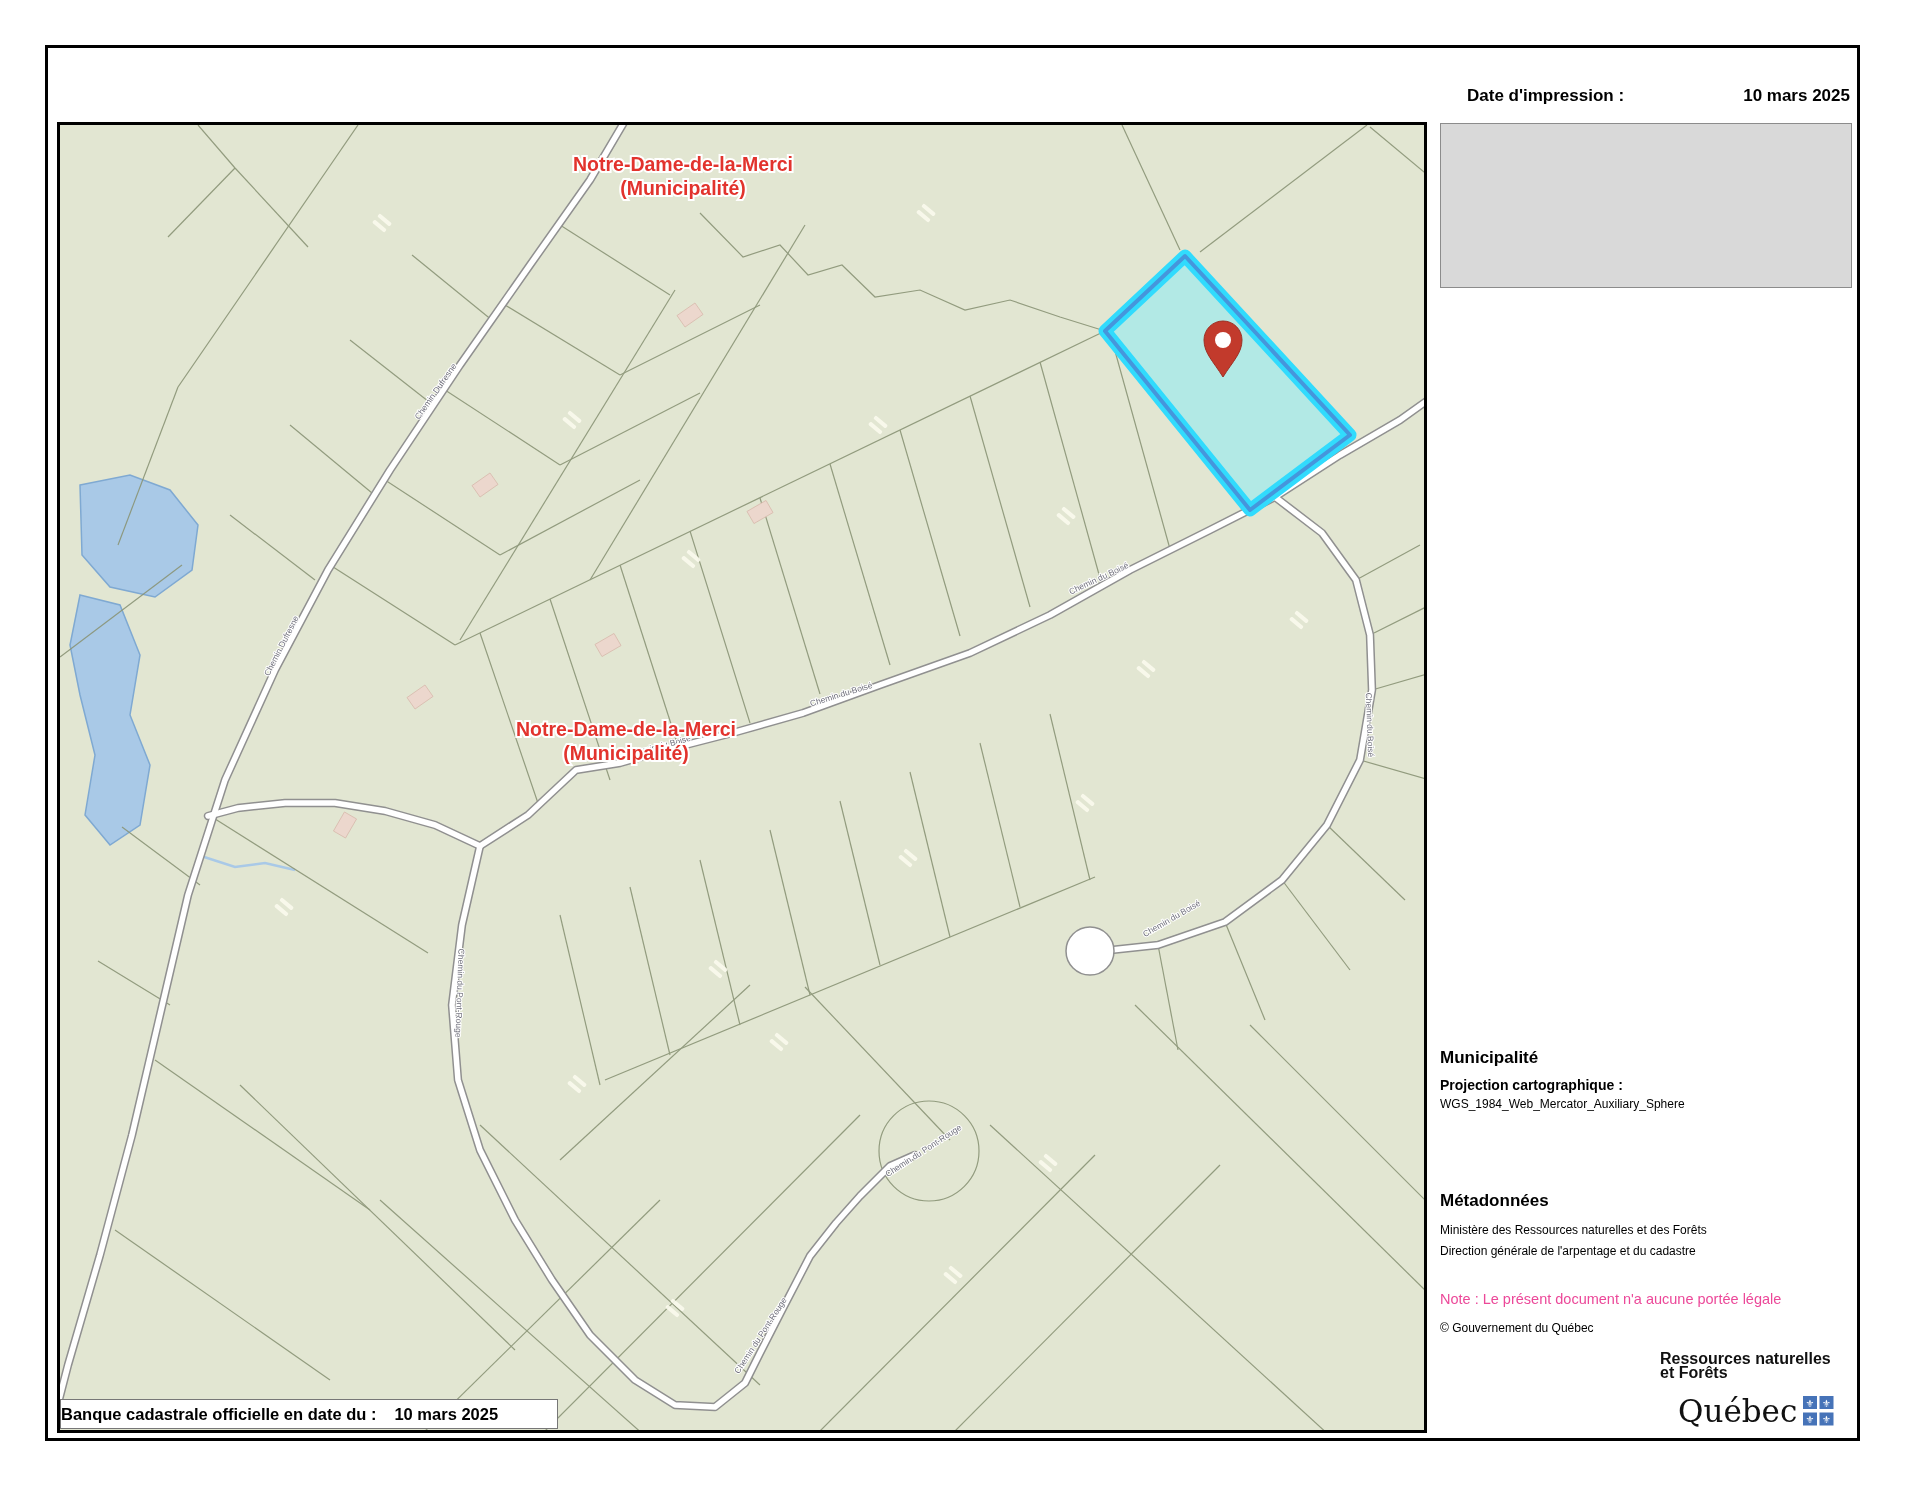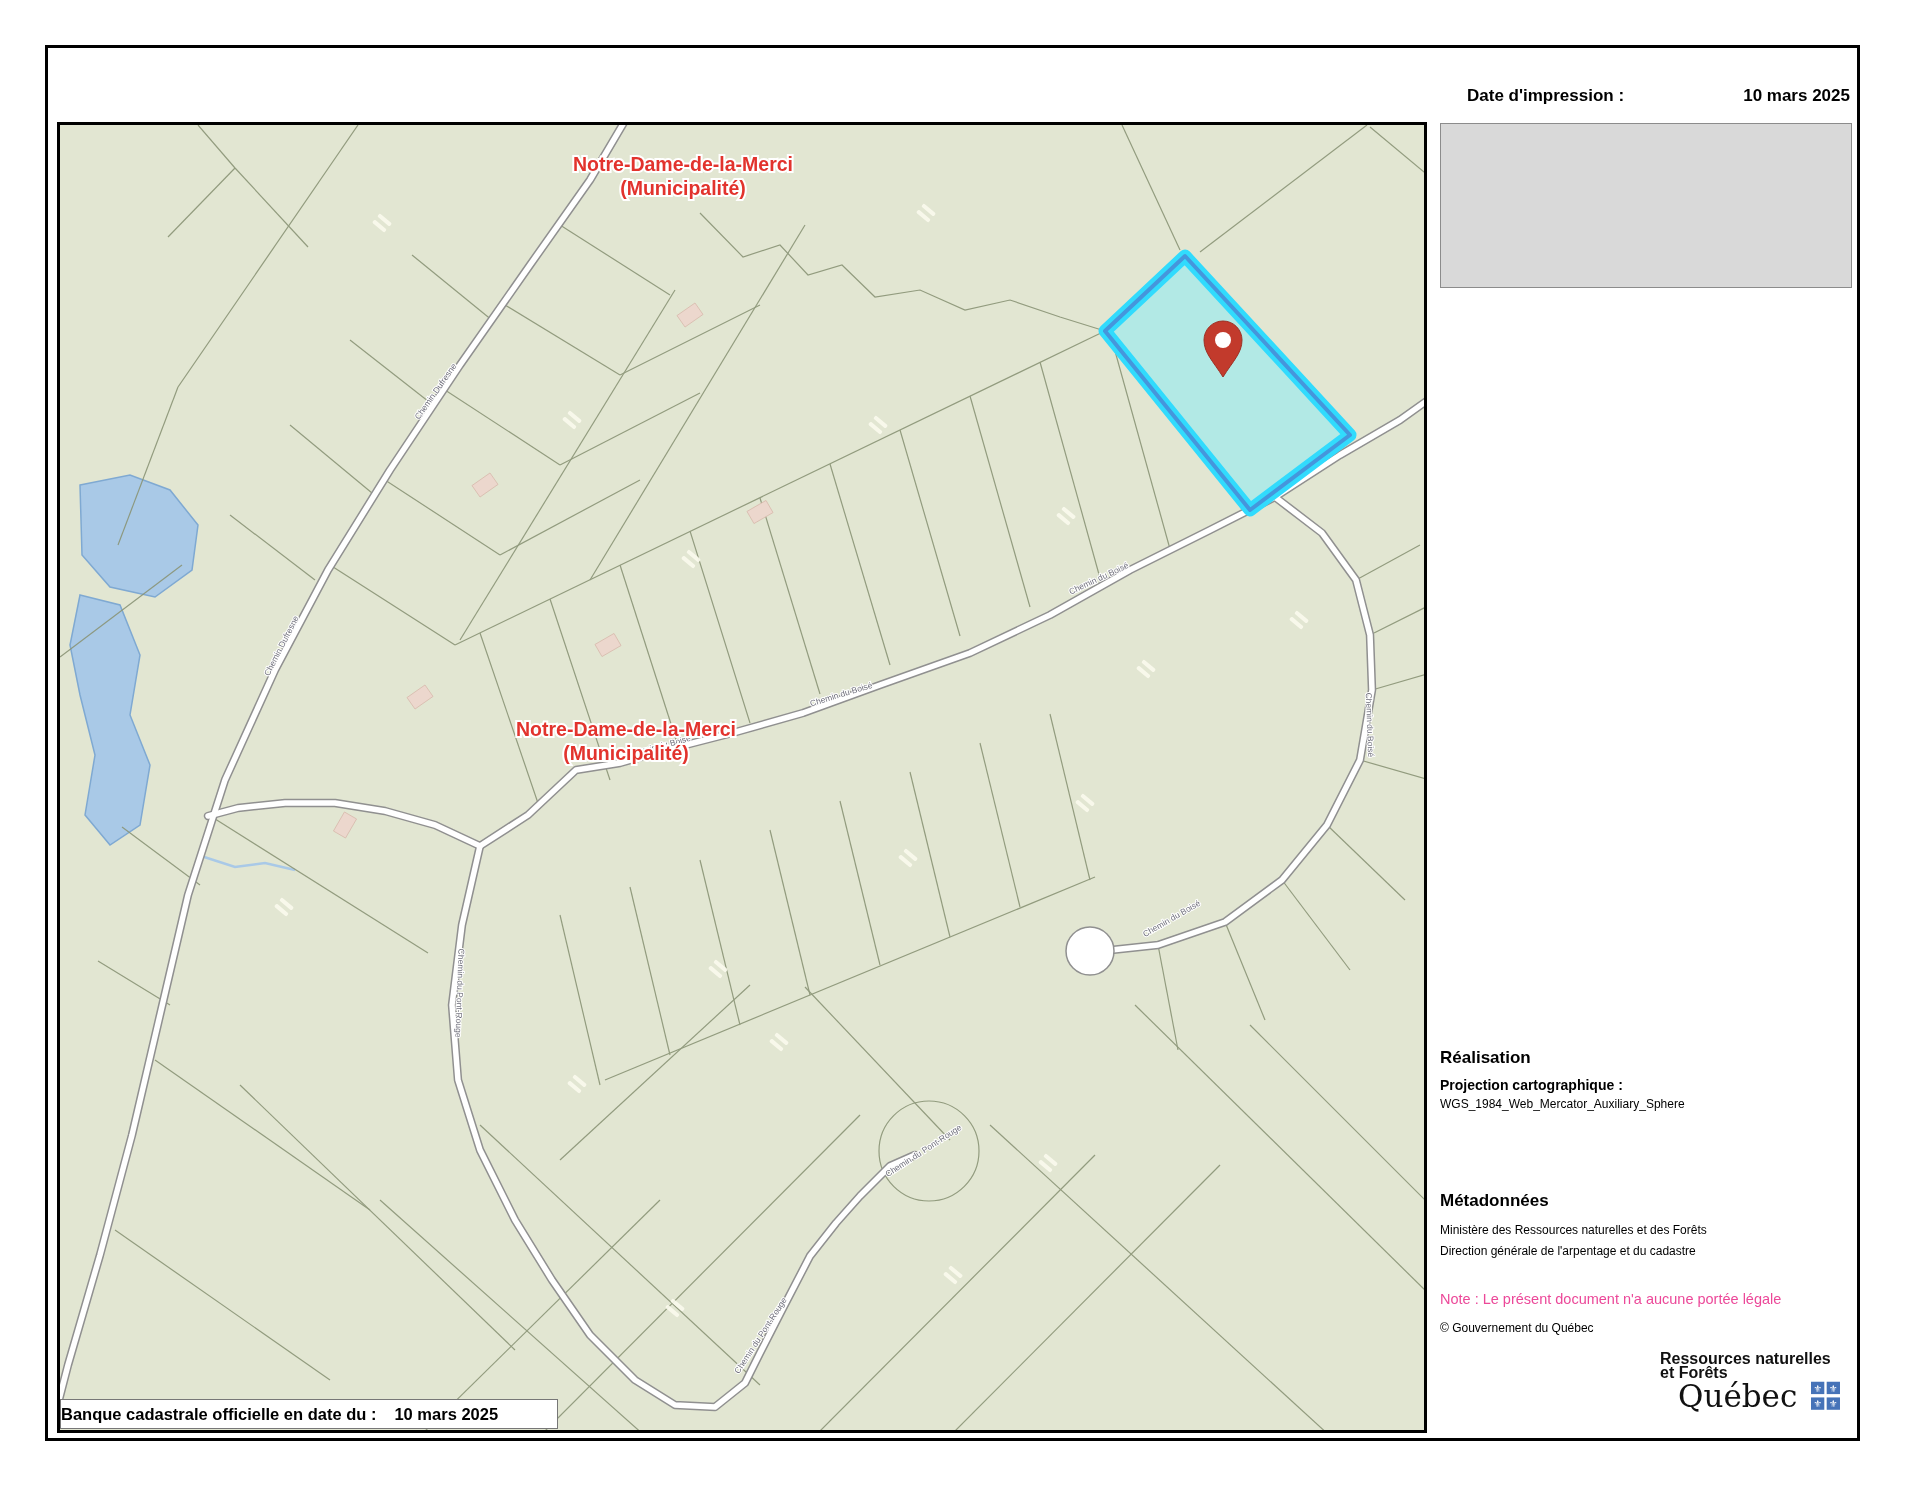--- a/index.html
+++ b/index.html
@@ -10,21 +10,21 @@
   .print-date-row{position:absolute;left:1467px;top:86px;width:383px;display:flex;justify-content:space-between;font-size:17px;font-weight:bold;color:#000;}
   .legend-box{position:absolute;left:1440px;top:123px;width:412px;height:165px;background:#d9d9d9;border:1.5px solid #8c8c8c;box-sizing:border-box;}
   .right-col{position:absolute;left:1440px;width:415px;color:#000;}
   .h-bold{font-size:17px;font-weight:bold;}
   .t-small{font-size:12px;}
   .t-small-b{font-size:14px;font-weight:bold;}
   .t-note{font-size:14.5px;color:#ec4899;}
   .cadastre-strip{position:absolute;left:60px;top:1399px;width:498px;height:30px;background:#ffffff;border:1px solid #777;box-sizing:border-box;display:flex;align-items:center;gap:18px;padding-left:0;font-size:16.5px;font-weight:bold;z-index:5;}
   .logo-block{position:absolute;left:1660px;top:1352px;width:195px;}
   .logo-line{font-size:16px;font-weight:bold;line-height:14px;color:#111;}
-  .logo-word-row{display:flex;align-items:flex-end;gap:14px;margin-top:1px;}
+  .logo-word-row{display:flex;align-items:flex-end;gap:6px;margin-top:16px;}
   .logo-wordmark{font-family:"DejaVu Serif",serif;font-size:31px;line-height:30px;color:#111;margin-left:18px;}
 </style>
 </head>
 <body>
 
 <div class="page-border"></div>
 
 <div class="map-frame">
   <svg id="map-svg" width="1364" height="1305" viewBox="0 0 1364 1305" preserveAspectRatio="none">
       <path d="M20,360 L70,350 110,365 138,400 132,445 95,472 50,462 22,430 Z" fill="#a9c9e7" stroke="#7fa9d2" stroke-width="1.5"></path>
@@ -214,21 +214,21 @@
     </svg>
 </div>
 
 <div class="print-date-row">
   <span>Date d'impression :</span>
   <span>10 mars 2025</span>
 </div>
 
 <div class="legend-box"></div>
 
-<div class="right-col h-bold" style="top:1048px;position:absolute;">Réalisation</div>
+<div class="right-col h-bold" style="top:1048px;position:absolute;">Municipalité</div>
 <div class="right-col t-small-b" style="top:1077px;position:absolute;">Projection cartographique :</div>
 <div class="right-col t-small" style="top:1097px;position:absolute;">WGS_1984_Web_Mercator_Auxiliary_Sphere</div>
 
 <div class="right-col h-bold" style="top:1191px;position:absolute;">Métadonnées</div>
 <div class="right-col t-small" style="top:1223px;position:absolute;">Ministère des Ressources naturelles et des Forêts</div>
 <div class="right-col t-small" style="top:1244px;position:absolute;">Direction générale de l'arpentage et du cadastre</div>
 <div class="right-col t-note" style="top:1291px;position:absolute;">Note : Le présent document n'a aucune portée légale</div>
 <div class="right-col t-small" style="top:1321px;position:absolute;">© Gouvernement du Québec</div>
 
 <div class="cadastre-strip">

